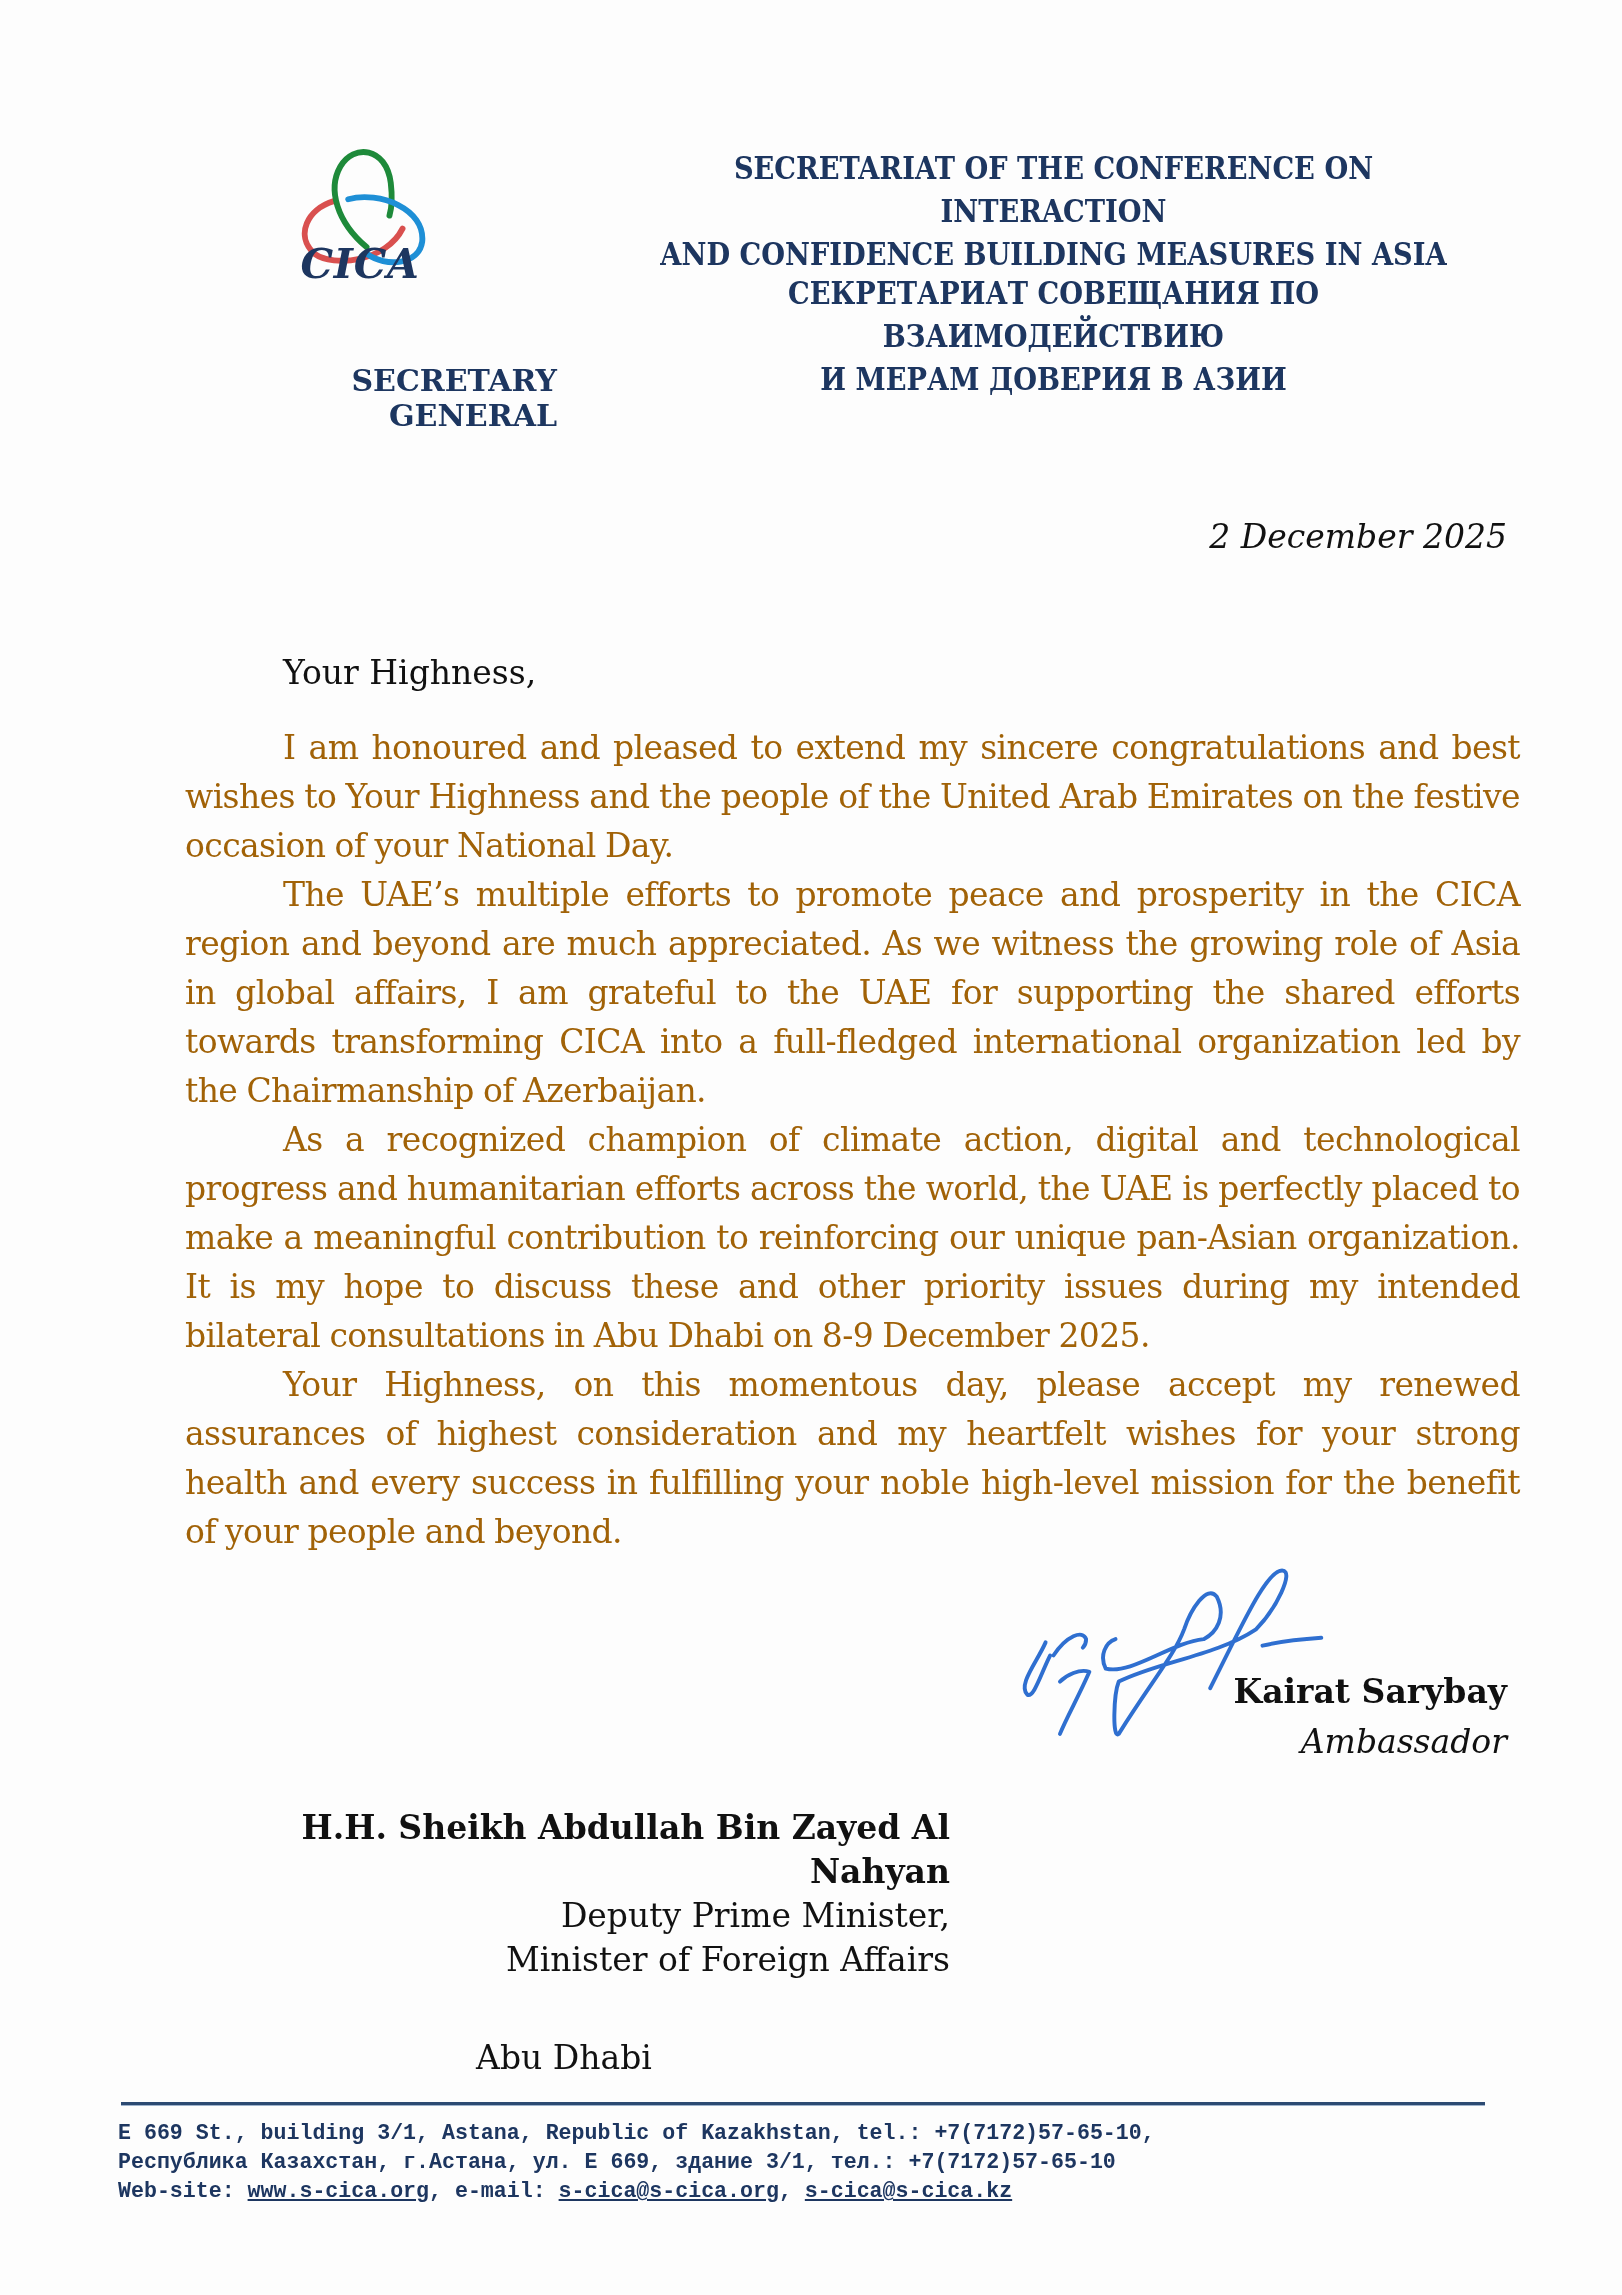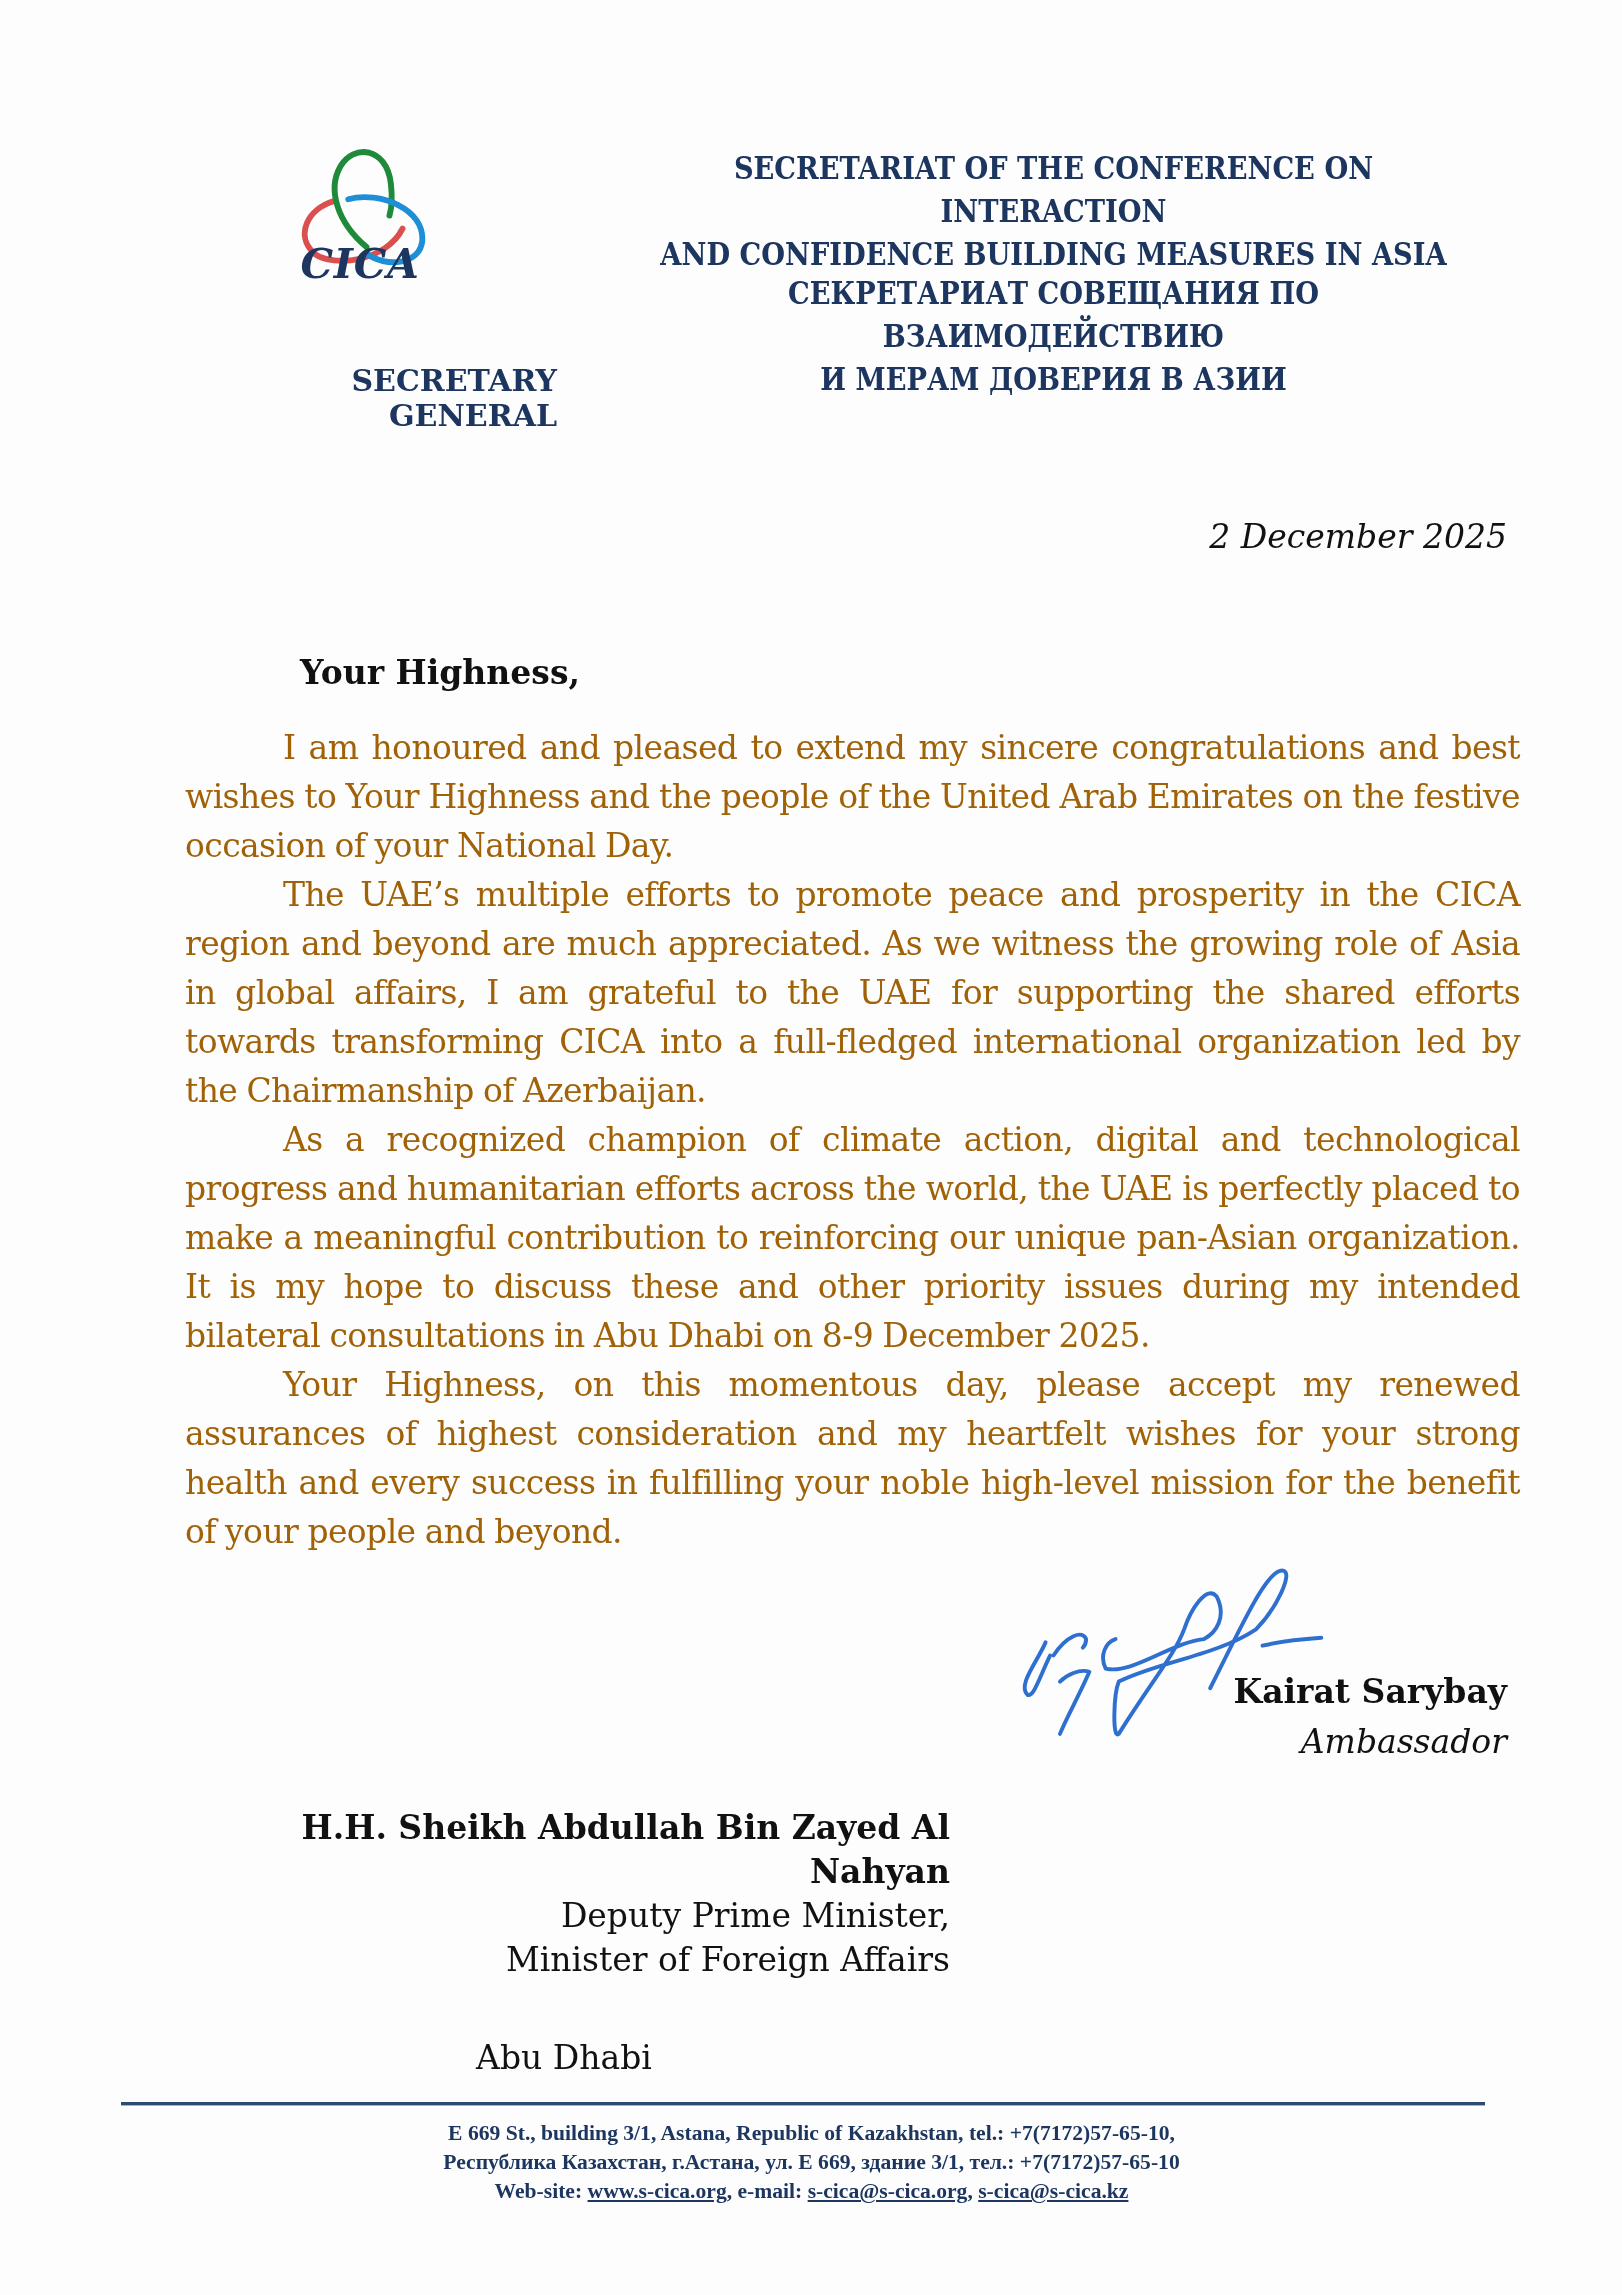--- a/index.html
+++ b/index.html
@@ -22,44 +22,44 @@
   .org-en { top: 147px; }
   .org-ru { top: 272px; }
 
   
   .date { position: absolute; right: 116px; top: 517px; font-family: "DejaVu Serif", serif;
     font-style: italic; font-size: 33px; color: #111; }
 
   
   .body-text { position: absolute; left: 185px; width: 1335px; font-family: "DejaVu Serif", serif;
     font-size: 33px; color: #a16207; line-height: 49px; }
-  .salutation { position: absolute; left: 300px; top: 653px; font-family: "DejaVu Serif", serif;
-    font-weight: bold; font-size: 33px; color: #111; }
+  .salutation { position: absolute; left: 283px; top: 653px; font-family: "DejaVu Serif", serif;
+    font-weight: normal; font-size: 33px; color: #111; }
   .para { margin: 0; text-align: justify; text-indent: 98px; letter-spacing: -0.6px; word-spacing: -0.7px; }
   .paras { top: 723px; }
 
   
   .signature { position: absolute; left: 1001px; top: 1564px; width: 523px; height: 196px; }
   .signer-name { position: absolute; right: 116px; top: 1672px; font-family: "DejaVu Serif", serif;
     font-weight: bold; font-size: 33px; color: #111; }
   .signer-title { position: absolute; right: 116px; top: 1722px; font-family: "DejaVu Serif", serif;
     font-style: italic; font-size: 33px; color: #111; }
 
   
   .addressee { position: absolute; left: 178px; top: 1806px; width: 772px; text-align: right;
     font-family: "DejaVu Serif", serif; font-size: 33px; color: #111; line-height: 44px; }
   .addressee .name { font-weight: bold; }
   .addr-city { position: absolute; left: 178px; top: 2038px; width: 772px; text-align: center;
     font-family: "DejaVu Serif", serif; font-size: 33px; color: #111; }
 
   
   .footer-rule { position: absolute; left: 121px; top: 2102px; width: 1364px; height: 2.6px;
     background: #2c4a72; border-bottom: 0.7px solid #9fb3cc; }
-  .footer { position: absolute; left: 118px; top: 2119px; width: 1387px; text-align: center;
-    font-family: Liberation Serif, serif; font-weight: bold; font-size: 21.6px; color: #1d3660;
+  .footer { position: absolute; left: 118px; top: 2119px; width: 1387px; text-align: left;
+    font-family: Liberation Mono, monospace; font-weight: bold; font-size: 21.6px; color: #1d3660;
     line-height: 29px; }
   .footer a { color: #1d3660; text-decoration: underline; }
 </style>
 </head>
 <body>
 
 <div class="page">
 
   <div class="logo">
     <svg viewBox="0 0 220 200">

